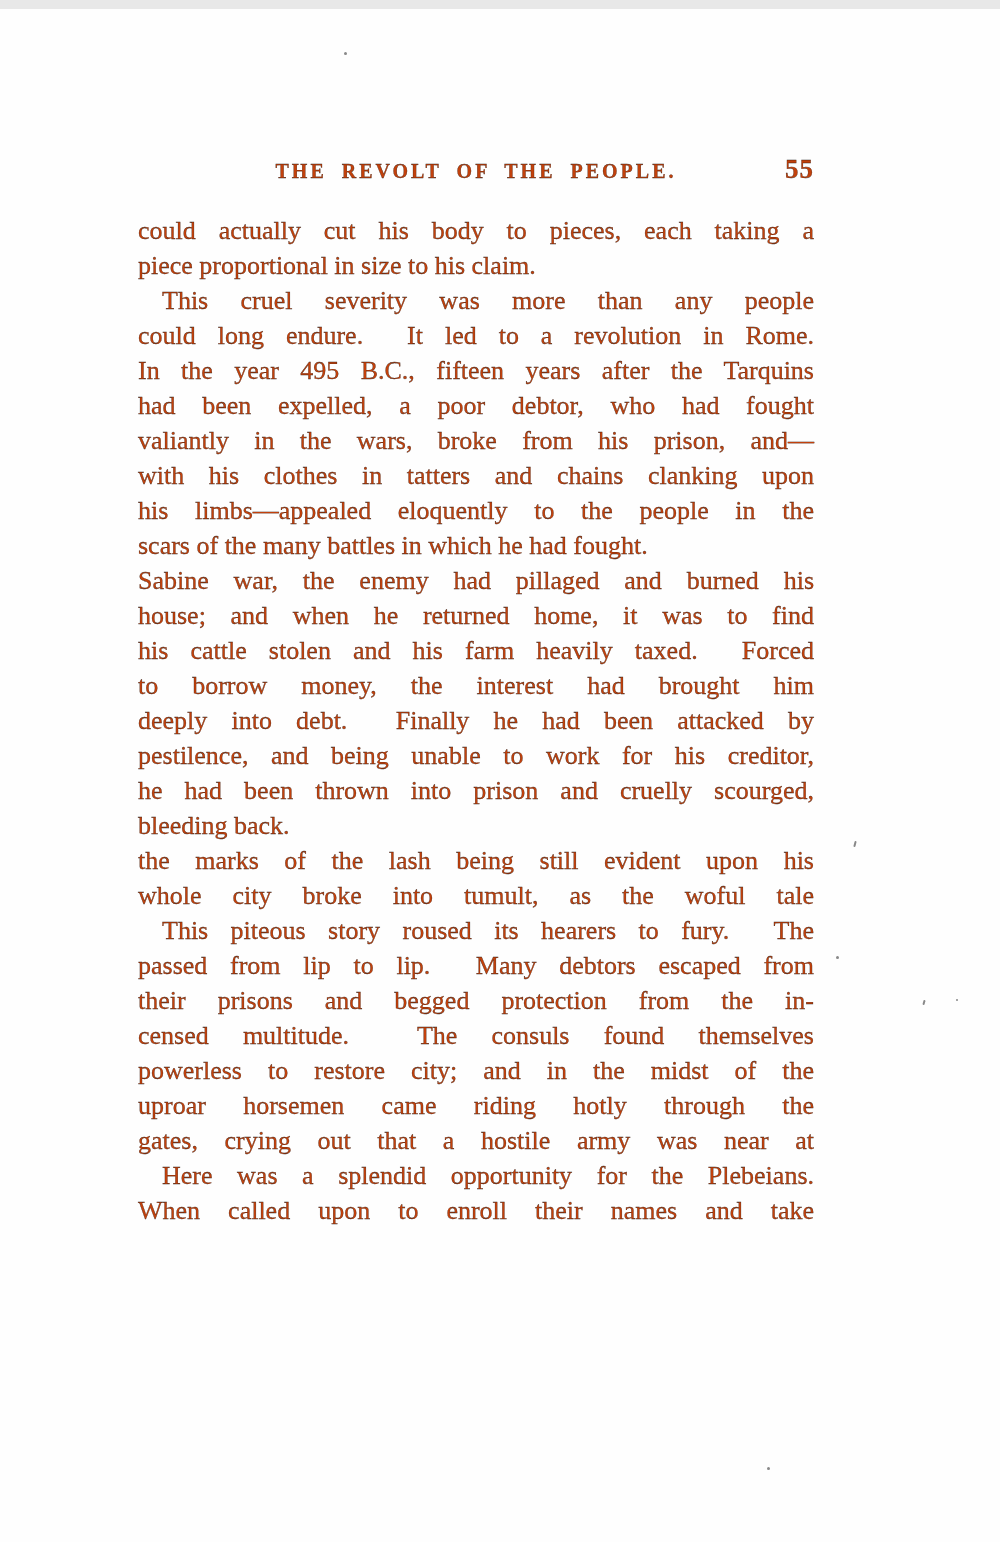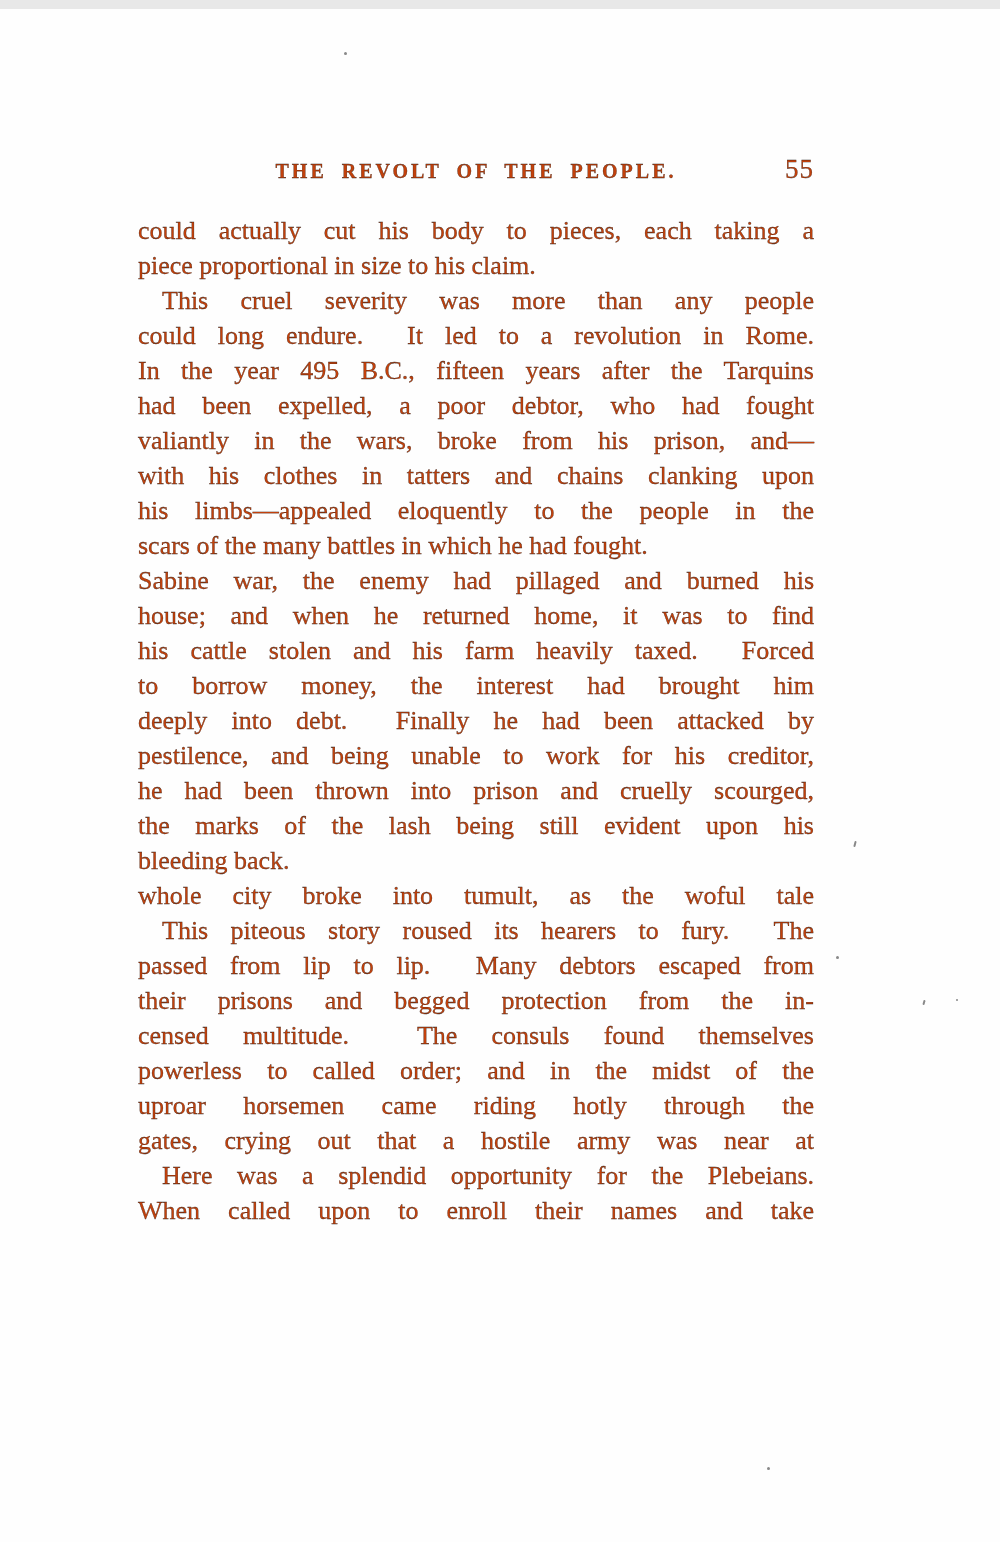--- a/index.html
+++ b/index.html
@@ -35,21 +35,21 @@
     font-weight: 700;
     letter-spacing: 3px;
     word-spacing: 7px;
     white-space: nowrap;
   }
   .page-number {
     position: absolute;
     right: 0;
     top: -3px;
     font-size: 27px;
-    font-weight: 400;
+    font-weight: 700;
     letter-spacing: 1px;
   }
   .body-text {
     position: absolute;
     top: 204px;
     left: 138px;
     width: 676px;
   }
   .paragraph { margin: 0; padding: 0; font-family: Liberation Serif, serif; }
   .line {
@@ -102,30 +102,30 @@
         <div class="line">scars of the many battles in which he had fought.</div>
       </div>
       <div class="paragraph">
         <div class="line just">Sabine war, the enemy had pillaged and burned his</div>
         <div class="line just">house; and when he returned home, it was to find</div>
         <div class="line just">his cattle stolen and his farm heavily taxed.&nbsp; Forced</div>
         <div class="line just">to borrow money, the interest had brought him</div>
         <div class="line just">deeply into debt.&nbsp; Finally he had been attacked by</div>
         <div class="line just">pestilence, and being unable to work for his creditor,</div>
         <div class="line just">he had been thrown into prison and cruelly scourged,</div>
+        <div class="line">bleeding back.</div>
         <div class="line just">the marks of the lash being still evident upon his</div>
-        <div class="line">bleeding back.</div>
       </div>
       <div class="paragraph">
         <div class="line just">whole city broke into tumult, as the woful tale</div>
         <div class="line just indent">This piteous story roused its hearers to fury.&nbsp; The</div>
         <div class="line just">passed from lip to lip.&nbsp; Many debtors escaped from</div>
         <div class="line just">their prisons and begged protection from the in-</div>
         <div class="line just">censed multitude.&nbsp; The consuls found themselves</div>
-        <div class="line just">powerless to called order; and in the midst of the</div>
+        <div class="line just">powerless to restore city; and in the midst of the</div>
         <div class="line just">uproar horsemen came riding hotly through the</div>
         <div class="line just">gates, crying out that a hostile army was near at</div>
       </div>
       <div class="paragraph">
         <div class="line just indent">Here was a splendid opportunity for the Plebeians.</div>
         <div class="line just">When called upon to enroll their names and take</div>
       </div>
     </div>
 
   <div class="speck" style="left:344px; top:43px; width:3px; height:3px;"></div>

